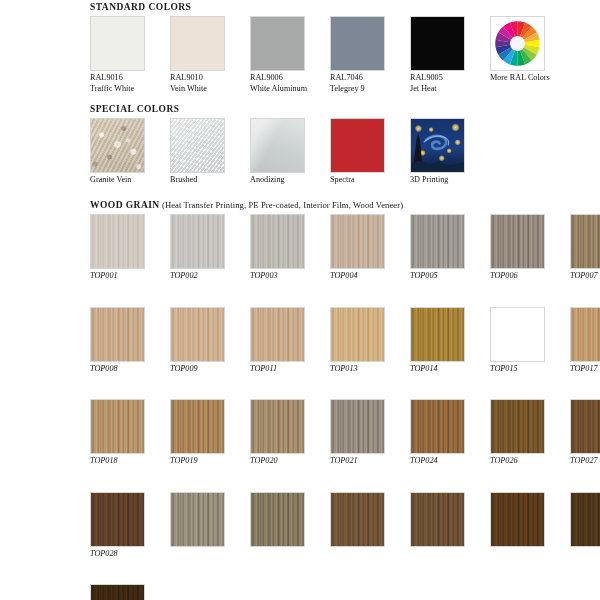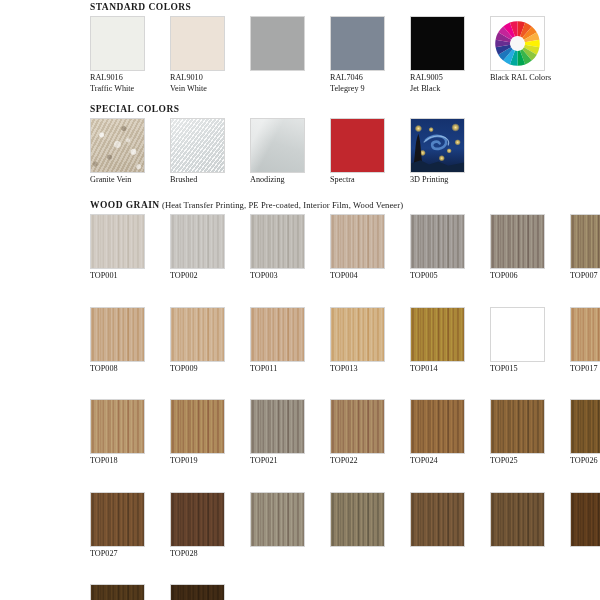--- a/index.html
+++ b/index.html
@@ -105,21 +105,21 @@
         rgba(0,0,0,.13) 2px 3px,
         rgba(255,255,255,.09) 3px 5px),
       repeating-linear-gradient(90deg,
         rgba(0,0,0,.10) 0 2px,
         rgba(255,255,255,.05) 2px 9px);
     mix-blend-mode: overlay;
     opacity: .85;
   }
 
   .wood-grid { display: flex; flex-wrap: wrap; width: 560px; }
-  .wood-cell { width: 80px; margin-bottom: 25px; }
+  .wood-cell { width: 80px; margin-bottom: 25px; font-style: italic; }
 </style>
 </head>
 <body>
 
 <div id="page">
 
   <div class="section" id="sec-standard" style="top:2px;">
     <div class="section-title">STANDARD COLORS</div>
     <div class="swatch-row" id="row-standard">
         <div class="swatch-cell">
@@ -137,37 +137,41 @@
           </div>
           <div class="swatch-label">
             <span class="l2">RAL9010</span>
             <span class="l2">Vein White</span>
           </div>
         </div>
         <div class="swatch-cell">
           <div class="swatch">
             <div class="fill" style="background: rgb(167, 168, 168);"></div>
           </div>
+          <div class="swatch-label">
+            <span class="l2">RAL9006</span>
+            <span class="l2">White Aluminum</span>
+          </div>
         </div>
         <div class="swatch-cell">
           <div class="swatch">
             <div class="fill" style="background: rgb(125, 135, 149);"></div>
           </div>
           <div class="swatch-label">
             <span class="l2">RAL7046</span>
             <span class="l2">Telegrey 9</span>
           </div>
         </div>
         <div class="swatch-cell">
           <div class="swatch">
             <div class="fill" style="background: rgb(8, 8, 8);"></div>
           </div>
           <div class="swatch-label">
             <span class="l2">RAL9005</span>
-            <span class="l2">Jet Black</span>
+            <span class="l2">Jet Heat</span>
           </div>
         </div>
         <div class="swatch-cell">
           <div class="swatch">
             <div class="fill ral-wheel"><svg viewBox="0 0 100 100" width="100%" height="100%">
                 <path d="M50 8 A42 42 0 0 1 64.36484601967808 10.532909926991849 L54.78828200655936 36.84430330899728 A14 14 0 0 0 50 36 Z" fill="#e8262b"></path>
                 <path d="M64.36484601967808 10.532909926991849 A42 42 0 0 1 76.99707960683466 17.826133389002926 L58.99902653561155 39.27537779633431 A14 14 0 0 0 54.78828200655936 36.84430330899728 Z" fill="#ef5a22"></path>
                 <path d="M76.99707960683466 17.826133389002926 A42 42 0 0 1 86.37306695894642 29 L62.12435565298214 43 A14 14 0 0 0 58.99902653561155 39.27537779633431 Z" fill="#f58220"></path>
                 <path d="M86.37306695894642 29 A42 42 0 0 1 91.36192562651274 42.70677653798892 L63.78730854217091 47.56892551266297 A14 14 0 0 0 62.12435565298214 43 Z" fill="#fbb040"></path>
                 <path d="M91.36192562651274 42.70677653798892 A42 42 0 0 1 91.36192562651274 57.29322346201108 L63.78730854217091 52.43107448733703 A14 14 0 0 0 63.78730854217091 47.56892551266297 Z" fill="#fff200"></path>
@@ -181,21 +185,21 @@
                 <path d="M13.626933041053583 71.00000000000001 A42 42 0 0 1 8.638074373487264 57.29322346201107 L36.21269145782909 52.43107448733702 A14 14 0 0 0 37.87564434701786 57.00000000000001 Z" fill="#2b3990"></path>
                 <path d="M8.638074373487264 57.29322346201107 A42 42 0 0 1 8.638074373487257 42.70677653798894 L36.21269145782909 47.56892551266298 A14 14 0 0 0 36.21269145782909 52.43107448733702 Z" fill="#662d91"></path>
                 <path d="M8.638074373487257 42.70677653798894 A42 42 0 0 1 13.626933041053576 28.999999999999996 L37.87564434701786 43 A14 14 0 0 0 36.21269145782909 47.56892551266298 Z" fill="#92278f"></path>
                 <path d="M13.626933041053576 28.999999999999996 A42 42 0 0 1 23.002920393165343 17.826133389002926 L41.00097346438845 39.27537779633431 A14 14 0 0 0 37.87564434701786 43 Z" fill="#c4249a"></path>
                 <path d="M23.002920393165343 17.826133389002926 A42 42 0 0 1 35.63515398032189 10.532909926991856 L45.21171799344063 36.84430330899728 A14 14 0 0 0 41.00097346438845 39.27537779633431 Z" fill="#ec008c"></path>
                 <path d="M35.63515398032189 10.532909926991856 A42 42 0 0 1 49.99999999999999 8 L50 36 A14 14 0 0 0 45.21171799344063 36.84430330899728 Z" fill="#ed1651"></path>
                 <circle cx="50" cy="50" r="13" fill="#f7f7f7"></circle>
               </svg></div>
           </div>
           <div class="swatch-label">
-            <span class="l2">Black RAL Colors</span>
+            <span class="l2">More RAL Colors</span>
           </div>
         </div>
       </div>
   </div>
 
   <div class="section" id="sec-special" style="top:104px;">
     <div class="section-title">SPECIAL COLORS</div>
     <div class="swatch-row" id="row-special">
         <div class="swatch-cell">
           <div class="swatch">
@@ -392,49 +396,41 @@
         </div>
         <div class="swatch-cell wood-cell">
           <div class="swatch tex-wood" style="background: rgb(164, 124, 82);">
             <div class="fill" style="background: transparent;"></div>
           </div>
           <div class="swatch-label">
             <span class="l2">TOP019</span>
           </div>
         </div>
         <div class="swatch-cell wood-cell">
+          <div class="swatch tex-wood" style="background: rgb(157, 131, 101);">
+            <div class="fill" style="background: transparent;"></div>
+          </div>
+          <div class="swatch-label">
+            <span class="l2">TOP020</span>
+          </div>
+        </div>
+        <div class="swatch-cell wood-cell">
           <div class="swatch tex-wood" style="background: rgb(141, 131, 118);">
             <div class="fill" style="background: transparent;"></div>
           </div>
           <div class="swatch-label">
             <span class="l2">TOP021</span>
           </div>
         </div>
         <div class="swatch-cell wood-cell">
-          <div class="swatch tex-wood" style="background: rgb(157, 122, 88);">
-            <div class="fill" style="background: transparent;"></div>
-          </div>
-          <div class="swatch-label">
-            <span class="l2">TOP022</span>
-          </div>
-        </div>
-        <div class="swatch-cell wood-cell">
           <div class="swatch tex-wood" style="background: rgb(138, 98, 57);">
             <div class="fill" style="background: transparent;"></div>
           </div>
           <div class="swatch-label">
             <span class="l2">TOP024</span>
-          </div>
-        </div>
-        <div class="swatch-cell wood-cell">
-          <div class="swatch tex-wood" style="background: rgb(125, 91, 51);">
-            <div class="fill" style="background: transparent;"></div>
-          </div>
-          <div class="swatch-label">
-            <span class="l2">TOP025</span>
           </div>
         </div>
         <div class="swatch-cell wood-cell">
           <div class="swatch tex-wood" style="background: rgb(111, 80, 38);">
             <div class="fill" style="background: transparent;"></div>
           </div>
           <div class="swatch-label">
             <span class="l2">TOP026</span>
           </div>
         </div>

